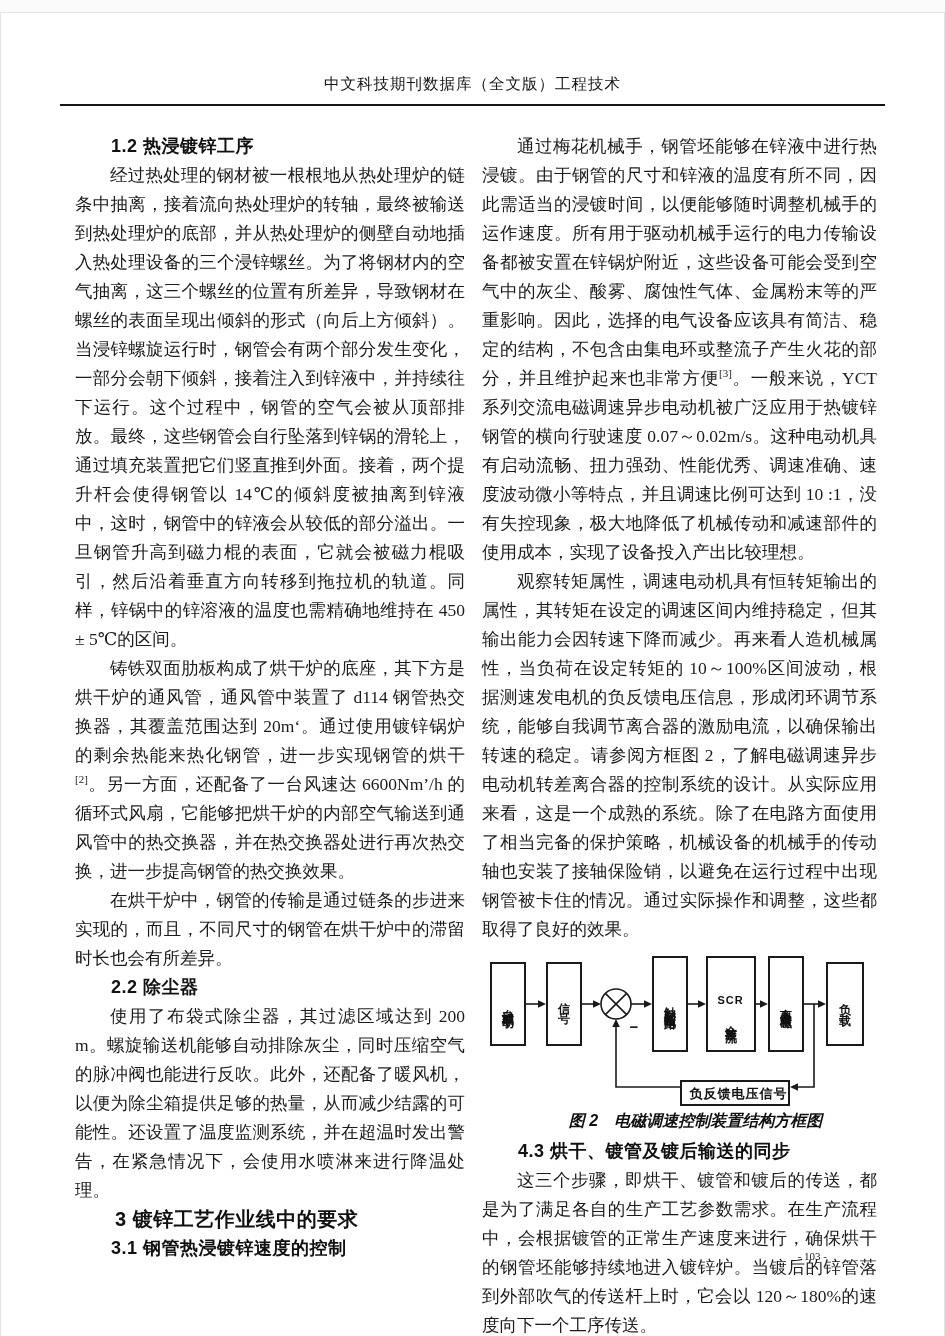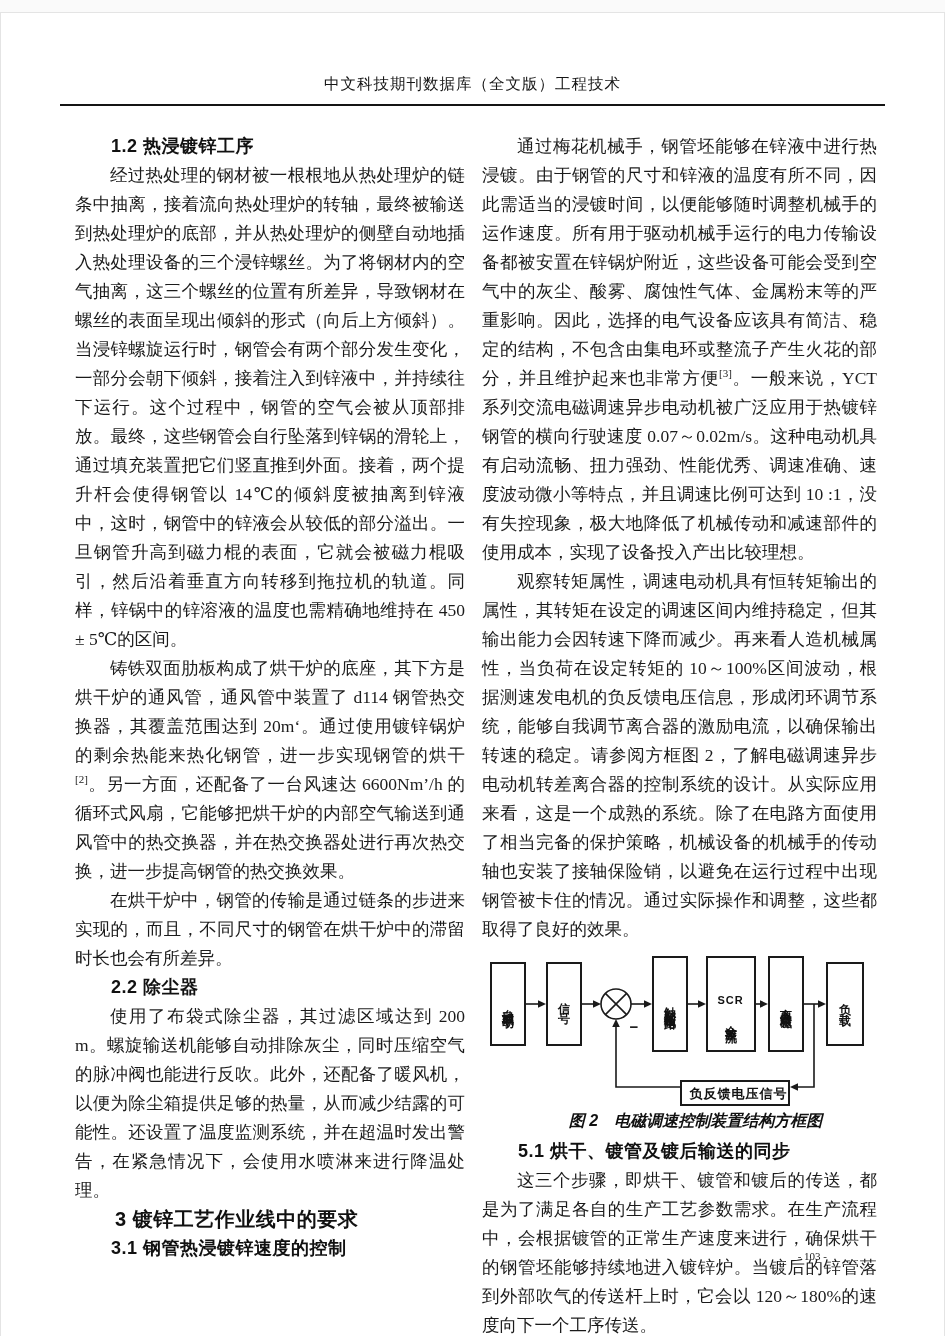--- a/index.html
+++ b/index.html
@@ -163,19 +163,19 @@
             <span class="vword sp-wide">负载</span>
           </div>
           <div class="fbox" style="left:196px;top:126px;width:110px;height:26px;justify-content:flex-end;">
             <span>负反馈电压信号</span>
           </div>
           <div class="minus">−</div>
         </div>
         <p class="fig-caption">图 2　电磁调速控制装置结构方框图</p>
       </div>
 
-      <p class="h-sub">5.1 烘干、镀管及镀后输送的同步</p>
+      <p class="h-sub">4.3 烘干、镀管及镀后输送的同步</p>
       <p>这三个步骤，即烘干、镀管和镀后的传送，都是为了满足各自的生产工艺参数需求。在生产流程中，会根据镀管的正常生产速度来进行，确保烘干的钢管坯能够持续地进入镀锌炉。当镀后的锌管落到外部吹气的传送杆上时，它会以 120～180%的速度向下一个工序传送。</p>
     </div>
   </div>
 
   <div class="page-number">- 103 -</div>
 </div>
 
 </body></html>

